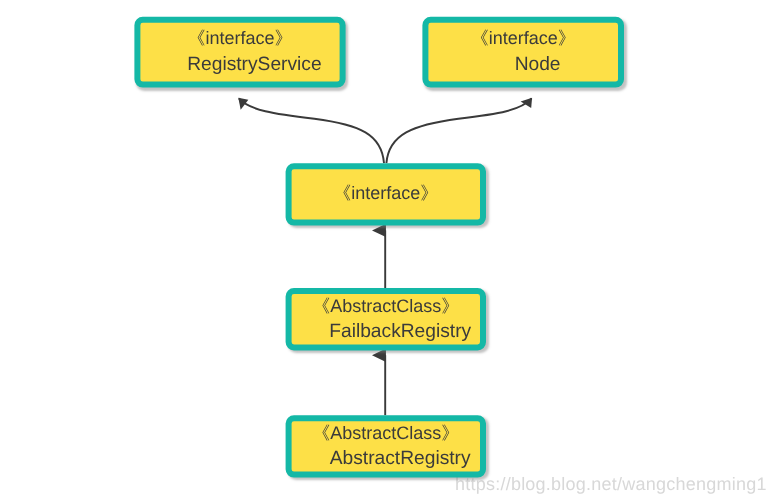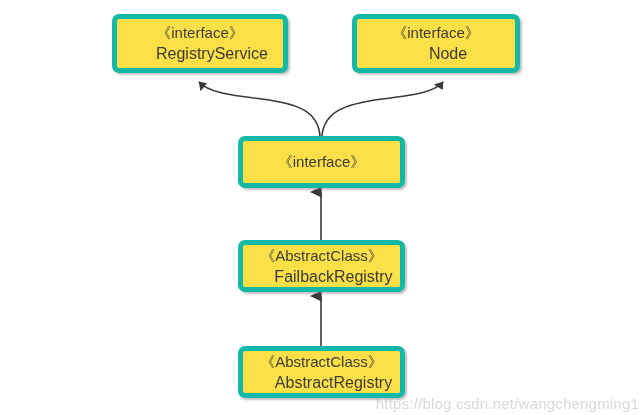--- a/index.html
+++ b/index.html
@@ -102,15 +102,15 @@
   <div class="node" style="left:238px; top:240px; width:167px; height:52px;">
     <div class="stereotype">《AbstractClass》</div>
     <div class="name">FailbackRegistry</div>
   </div>
 
   <div class="node" style="left:238px; top:346px; width:167px; height:52px;">
     <div class="stereotype">《AbstractClass》</div>
     <div class="name">AbstractRegistry</div>
   </div>
 
-  <div id="watermark">https://blog.csdn.net/wangchengming1</div>
+  <div id="watermark">https://blog.blog.net/wangchengming1</div>
 
 </div>
 
 </body></html>

